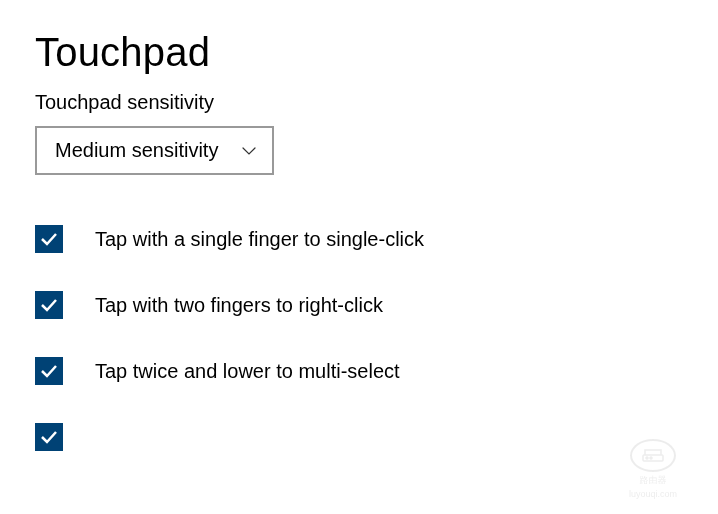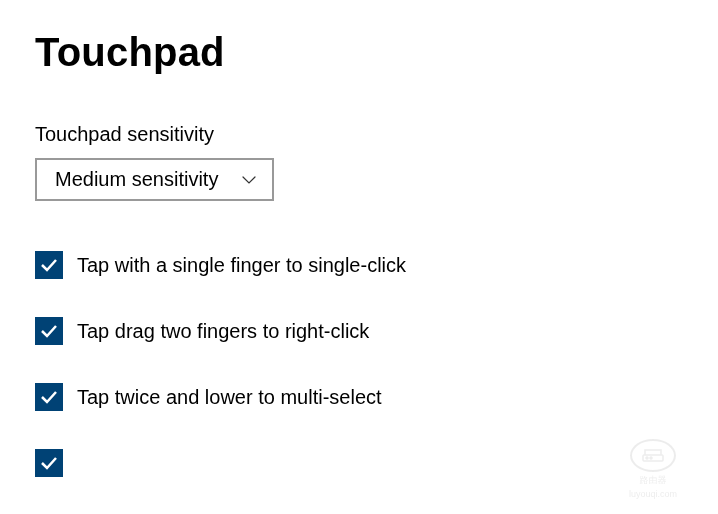--- a/index.html
+++ b/index.html
@@ -11,40 +11,40 @@
       font-family: "Segoe UI", -apple-system, BlinkMacSystemFont, sans-serif;
       background: #ffffff;
       color: #000000;
       padding: 30px 35px;
       width: 718px;
       height: 514px;
       font-weight: 400;
     }
     .page-title {
       font-size: 40px;
-      font-weight: 700;
+      font-weight: 400;
       color: #000000;
-      margin-bottom: 48px;
+      margin-bottom: 16px;
       letter-spacing: 0.2px;
     }
     .section-label {
       font-size: 20px;
       font-weight: 400;
       color: #000000;
       margin-bottom: 12px;
     }
     .dropdown {
       display: inline-flex;
       align-items: center;
       justify-content: space-between;
       border: 2px solid #999999;
       background: #ffffff;
       padding: 10px 16px 10px 18px;
       width: 239px;
-      height: 43px;
+      height: 49px;
       cursor: pointer;
       margin-bottom: 50px;
     }
     .dropdown-text {
       font-size: 20px;
       font-weight: 400;
       color: #000000;
     }
     .dropdown-chevron {
       width: 14px;
@@ -73,21 +73,21 @@
     }
     .checkbox svg {
       stroke: #ffffff;
       stroke-width: 2.5;
       fill: none;
     }
     .checkbox-label {
       font-size: 20px;
       font-weight: 400;
       color: #000000;
-      margin-left: 14px;
+      margin-left: 32px;
       cursor: default;
     }
     .watermark {
       position: absolute;
       right: 20px;
       bottom: 15px;
       width: 90px;
       height: 60px;
       opacity: 0.15;
       display: flex;
@@ -138,21 +138,21 @@
   </div>
   <span class="checkbox-label">Tap with a single finger to single-click</span>
 </div>
 
 <div class="checkbox-row">
   <div class="checkbox">
     <svg width="18" height="14" viewBox="0 0 18 14">
         <path d="M2 7 L7 12 L16 2"></path>
       </svg>
   </div>
-  <span class="checkbox-label">Tap drag two fingers to right-click</span>
+  <span class="checkbox-label">Tap with two fingers to right-click</span>
 </div>
 
 <div class="checkbox-row">
   <div class="checkbox">
     <svg width="18" height="14" viewBox="0 0 18 14">
         <path d="M2 7 L7 12 L16 2"></path>
       </svg>
   </div>
   <span class="checkbox-label">Tap twice and lower to multi-select</span>
 </div>

